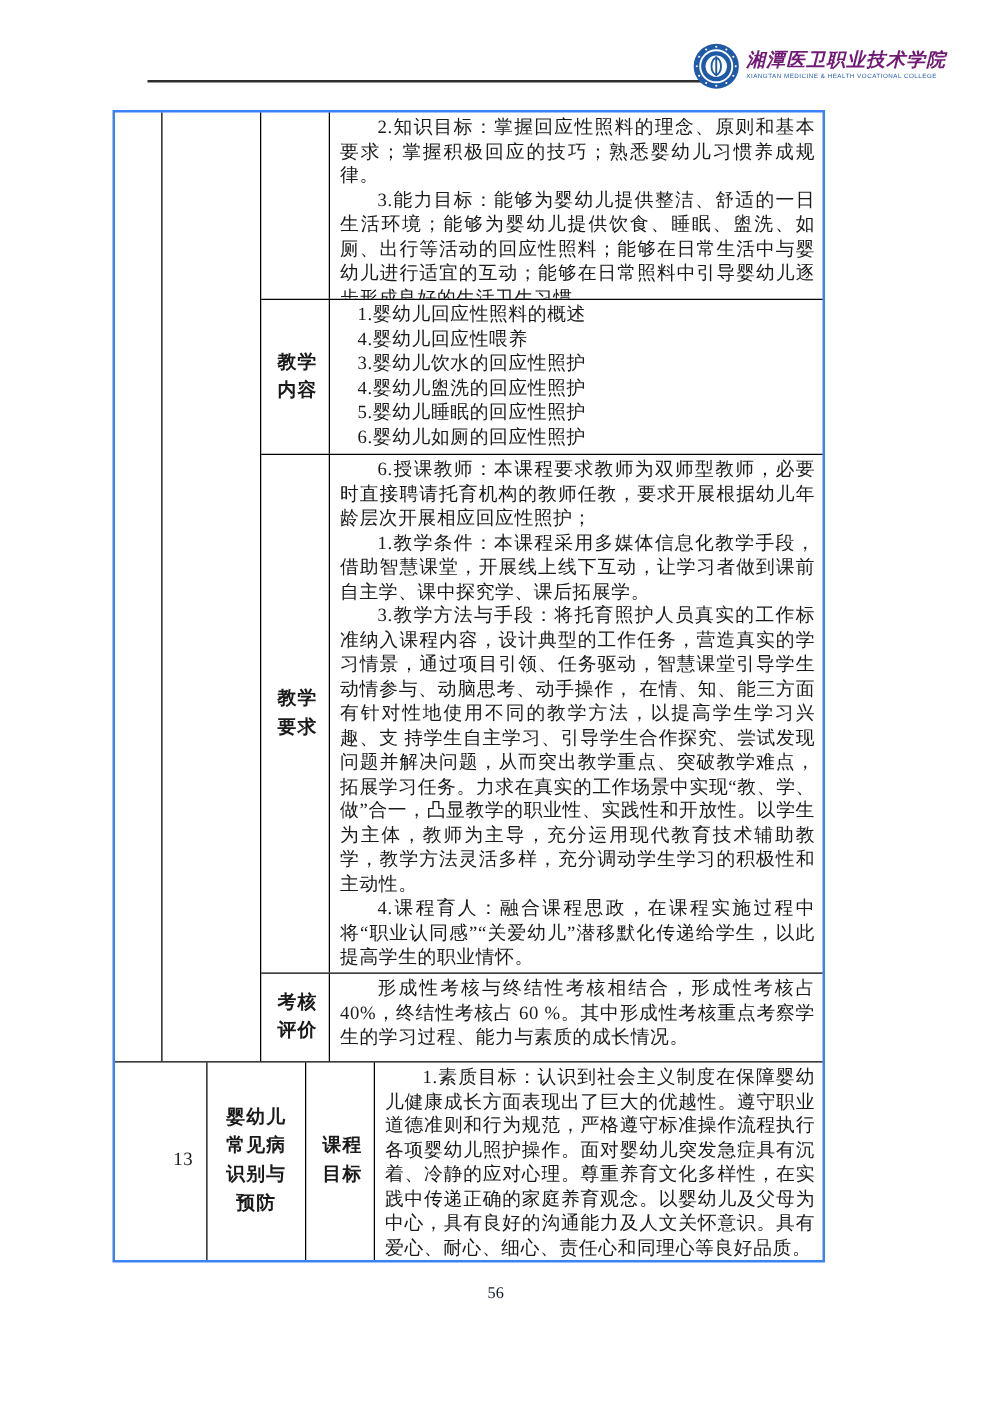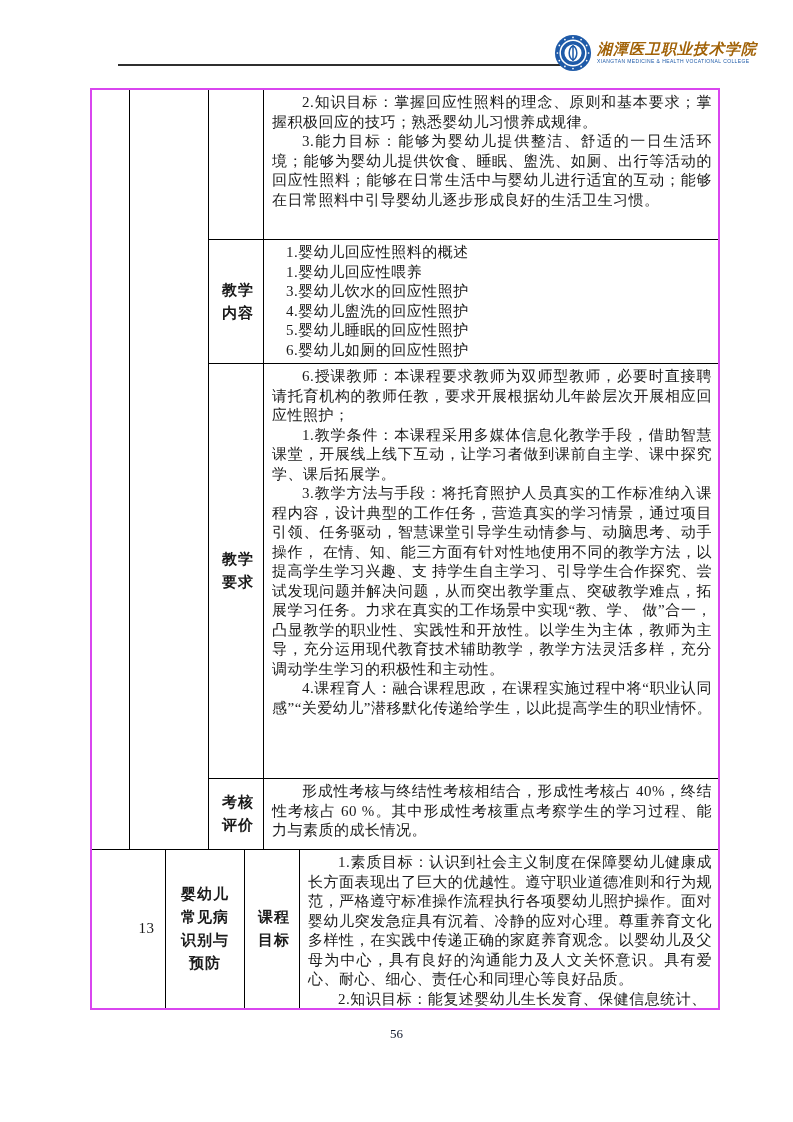--- a/index.html
+++ b/index.html
@@ -17,30 +17,30 @@
     background:#2f2f2f;
   }
   .logo{
     position:absolute;top:34px;left:554px;
     display:flex;align-items:center;gap:5px;
   }
   .logo-emblem{width:38px;height:38px;flex:0 0 auto;}
   .logo-text{display:flex;flex-direction:column;line-height:1;}
   .logo-cn{
     font-size:15px;font-weight:bold;font-style:italic;
-    color:#a16207;letter-spacing:1px;white-space:nowrap;
+    color:#701a75;letter-spacing:1px;white-space:nowrap;
   }
   .logo-en{
     font-size:5px;color:#1e5aa8;letter-spacing:0.4px;margin-top:2px;
     white-space:nowrap;font-family:"Liberation Sans",sans-serif;
   }
   
   .doc-table{
-    position:absolute;top:88px;left:90px;width:630px;
-    border:2px solid #d946ef;box-sizing:border-box;
+    position:absolute;top:88px;left:90px;width:570px;
+    border:2px solid #3b82f6;box-sizing:border-box;
     font-size:15px;line-height:19.5px;letter-spacing:0.5px;
   }
   .suprow-a{display:flex;}
   .col1{width:38px;flex:0 0 auto;border-right:1px solid #000;box-sizing:border-box;}
   .col2{width:79px;flex:0 0 auto;border-right:1px solid #000;box-sizing:border-box;}
   .colgroup{flex:1 1 auto;display:flex;flex-direction:column;min-width:0;}
   .subrow{display:flex;border-bottom:1px solid #000;}
   .subrow:last-child{border-bottom:none;}
   .label-cell{
     width:55px;flex:0 0 auto;border-right:1px solid #000;box-sizing:border-box;
@@ -130,21 +130,21 @@
           </div>
         </div>
 
         <div class="subrow h-content">
           <div class="label-cell">
             <span>教学内容</span>
           </div>
           <div class="content-cell">
             <ol>
               <li>1.婴幼儿回应性照料的概述</li>
-              <li>1.婴幼儿回应性喂养</li>
+              <li>4.婴幼儿回应性喂养</li>
               <li>3.婴幼儿饮水的回应性照护</li>
               <li>4.婴幼儿盥洗的回应性照护</li>
               <li>5.婴幼儿睡眠的回应性照护</li>
               <li>6.婴幼儿如厕的回应性照护</li>
             </ol>
           </div>
         </div>
 
         <div class="subrow h-require">
           <div class="label-cell">

